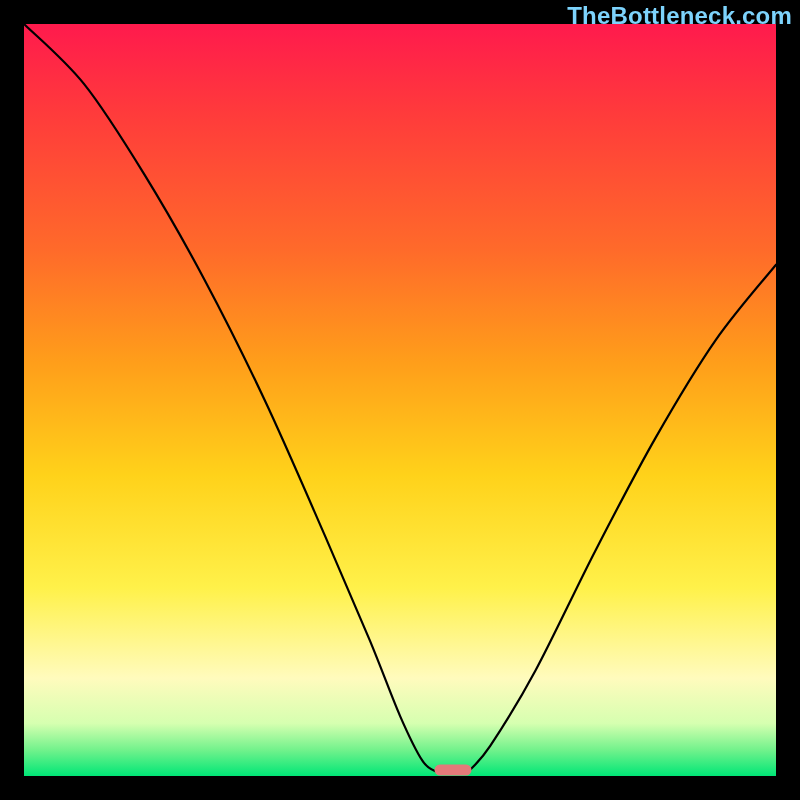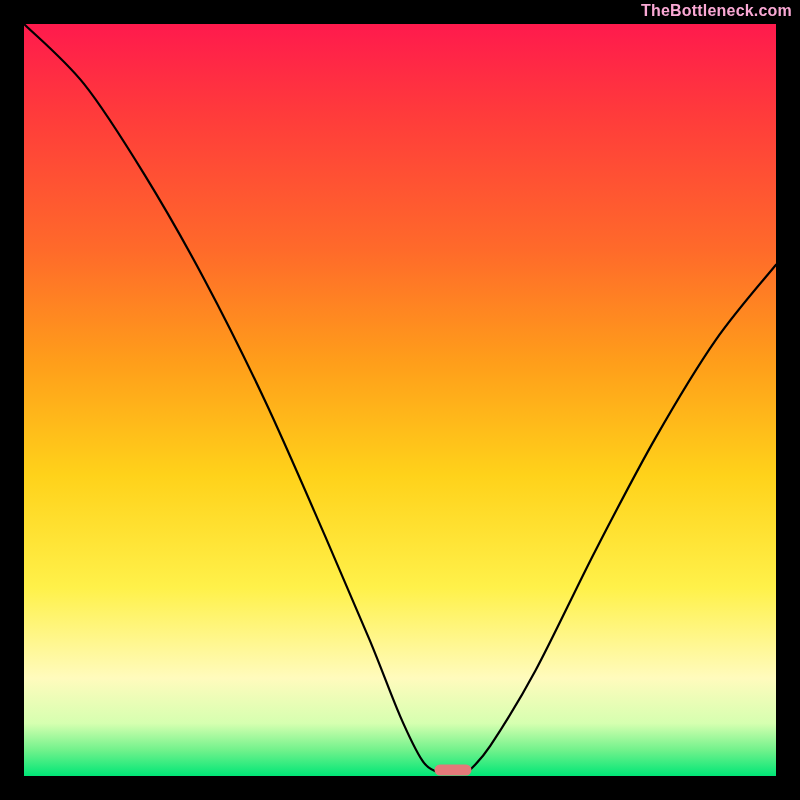--- a/index.html
+++ b/index.html
@@ -44,23 +44,23 @@
     left: 0;
     top: 0;
     width: 100%;
     height: 100%;
   }
   .watermark {
     position: absolute;
     top: 2px;
     right: 8px;
     font-family: Arial, Helvetica, sans-serif;
-    font-size: 16px;
+    font-size: 24px;
     font-weight: bold;
-    color: #f9a8d4;
+    color: #7dd3fc;
     letter-spacing: 0.2px;
   }
   .optimal-marker {
     position: absolute;
     width: 37px;
     height: 11px;
     border-radius: 6px;
     background: #e47a7a;
     transform: translate(-50%, -50%);
   }

